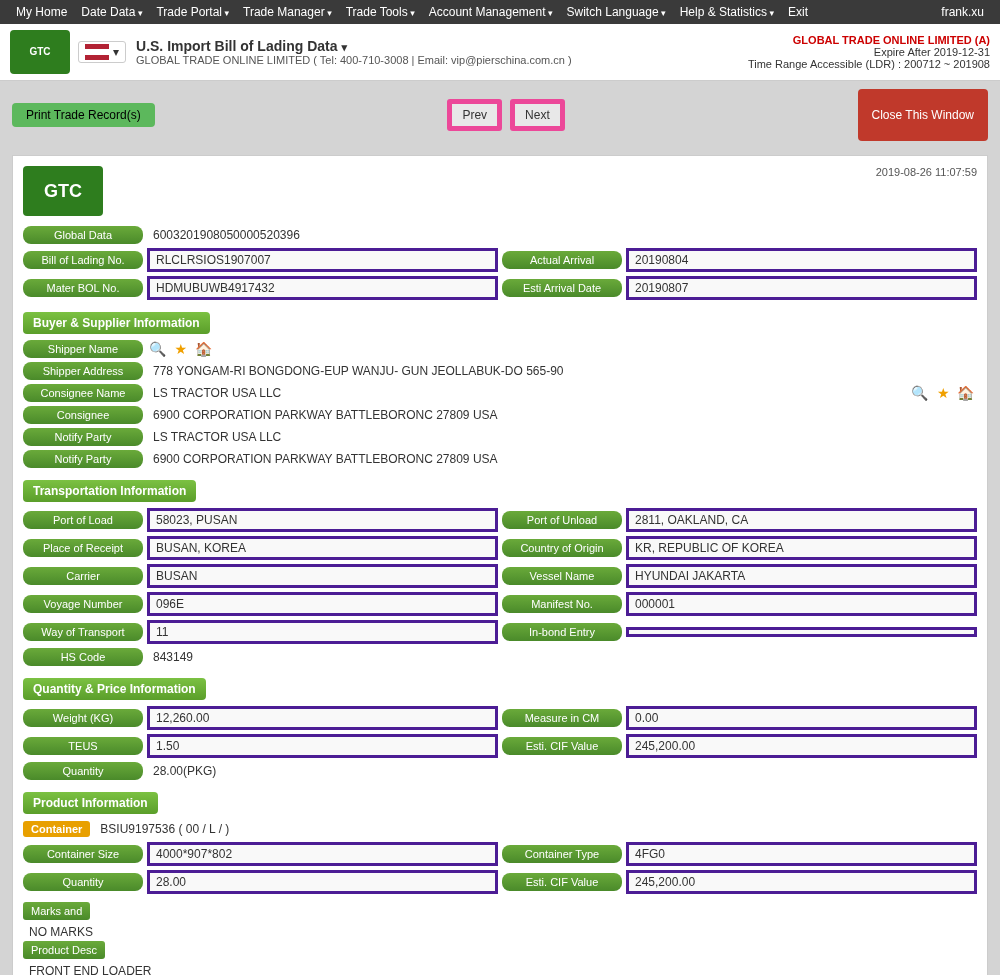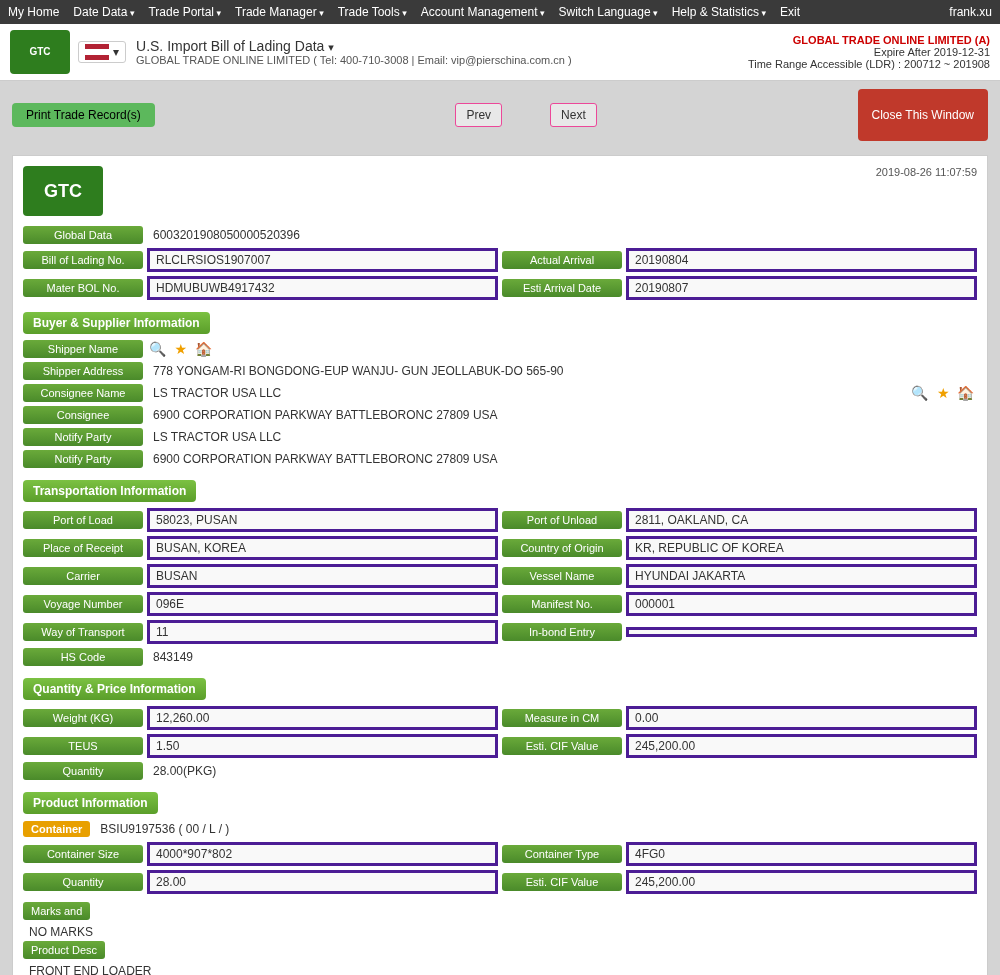--- a/index.html
+++ b/index.html
@@ -1,55 +1,55 @@
 <!DOCTYPE html>
 <html><head>
   <meta charset="utf-8">
   <style>
     * { box-sizing: border-box; margin: 0; padding: 0; }
     body { font-family: Arial, sans-serif; font-size: 12px; background: #d4d4d4; color: #333; }
 
     
-    .top-nav { background: #3a3a3a; color: #fff; display: flex; align-items: center; padding: 0 8px; height: 24px; font-size: 12px; }
+    .top-nav { background: #3a3a3a; color: #fff; display: flex; align-items: center; padding: 0 16px; height: 24px; font-size: 12px; }
     .top-nav a { color: #fff; text-decoration: none; margin-right: 14px; cursor: pointer; }
     .top-nav .spacer { flex: 1; }
 
     
     .header-bar { background: #fff; display: flex; align-items: center; padding: 6px 10px; border-bottom: 1px solid #ccc; }
     .logo-area { display: flex; align-items: center; gap: 8px; }
     .logo-box { width: 60px; height: 44px; background: #2e7d1e; border-radius: 4px; display: flex; align-items: center; justify-content: center; }
     .logo-text { color: #fff; font-weight: bold; font-size: 10px; text-align: center; line-height: 1.2; }
     .flag-area { display: flex; align-items: center; gap: 4px; border: 1px solid #ccc; padding: 2px 6px; border-radius: 3px; cursor: pointer; }
     .flag { width: 24px; height: 16px; background: linear-gradient(to bottom, #b22234 33%, #fff 33%, #fff 66%, #b22234 66%); position: relative; }
     .title-area { flex: 1; padding-left: 10px; }
-    .title-main { font-size: 14px; font-weight: normal; color: #333; }
+    .title-main { font-size: 14px; font-weight: bold; color: #333; }
     .title-sub { font-size: 11px; color: #555; }
     .account-info { text-align: right; font-size: 11px; color: #c00; }
     .account-info .acc-name { font-weight: bold; color: #c00; }
     .account-info .acc-expire { color: #333; }
 
     
     .action-bar { background: #d4d4d4; display: flex; align-items: center; padding: 8px 12px; gap: 8px; }
     .btn-green { background: #5cb85c; color: #000000; border: none; padding: 5px 14px; border-radius: 4px; cursor: pointer; font-size: 12px; }
     .btn-red { background: #c0392b; color: #fff; border: none; padding: 19px 14px; border-radius: 4px; cursor: pointer; font-size: 12px; }
-    .btn-nav { background: #e8e8e8; color: #333; border: 1px solid #ec4899; padding: 4px 10px; border-radius: 3px; cursor: pointer; font-size: 12px; margin-left: 40px; }
+    .btn-nav { background: #e8e8e8; color: #333; border: 5px solid #ec4899; padding: 4px 10px; border-radius: 3px; cursor: pointer; font-size: 12px; }
     .spacer { flex: 1; }
 
     
     .main-content { background: #d4d4d4; padding: 6px 12px; }
     .record-card { background: #fff; border: 1px solid #ccc; margin-bottom: 0; padding: 10px; }
 
     
     .record-header { display: flex; justify-content: space-between; align-items: flex-start; margin-bottom: 10px; }
     .record-logo { width: 80px; height: 50px; background: #2e7d1e; border-radius: 4px; display: flex; align-items: center; justify-content: center; }
     .record-timestamp { font-size: 11px; color: #555; text-align: right; }
 
     
     .field-row { display: flex; align-items: center; margin-bottom: 4px; gap: 4px; }
-    .field-label { background: linear-gradient(to bottom, #6aaa3a, #4a8a2a); color: #fff; padding: 3px 8px; border-radius: 3px; font-size: 11px; min-width: 120px; text-align: center; white-space: nowrap; }
+    .field-label { background: linear-gradient(to bottom, #6aaa3a, #4a8a2a); color: #fff; padding: 3px 8px; border-radius: 8px; font-size: 11px; min-width: 120px; text-align: center; white-space: nowrap; }
     .field-value { font-size: 12px; color: #333; padding: 2px 6px; flex: 1; }
     .field-value-box { border: 3px solid #4c1d95; background: #f9f9f9; padding: 2px 6px; font-size: 12px; flex: 1; min-width: 100px; }
 
     
     .section-header { background: linear-gradient(to bottom, #7bc142, #5a9e2a); color: #fff; padding: 4px 10px; border-radius: 4px; font-size: 12px; font-weight: bold; display: inline-block; margin-bottom: 6px; margin-top: 8px; }
 
     
     .shipper-highlight { color: #1a6bc1; font-weight: bold; }
 
     

